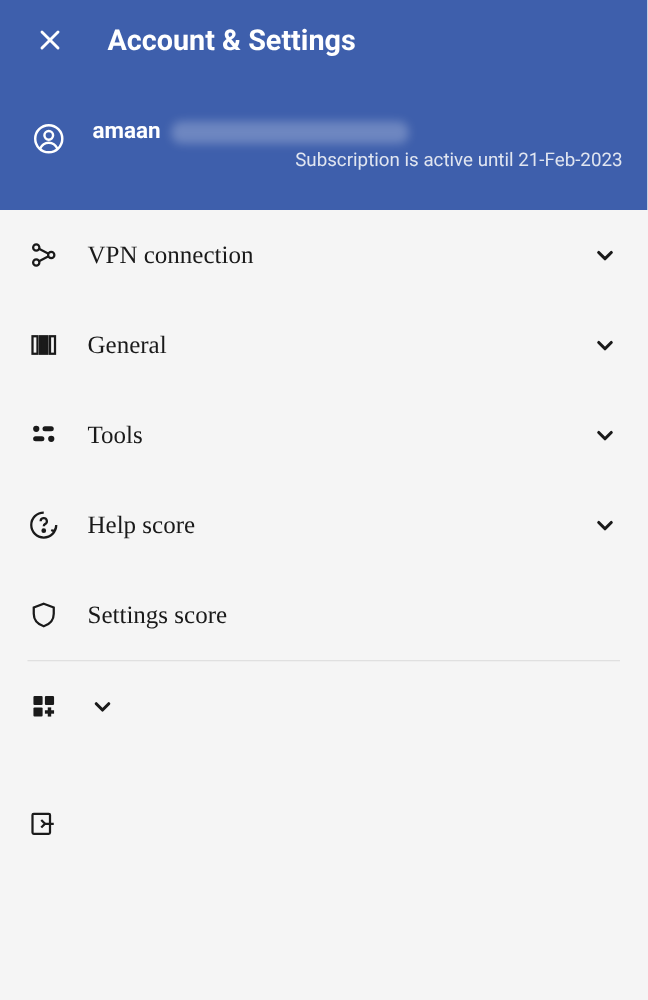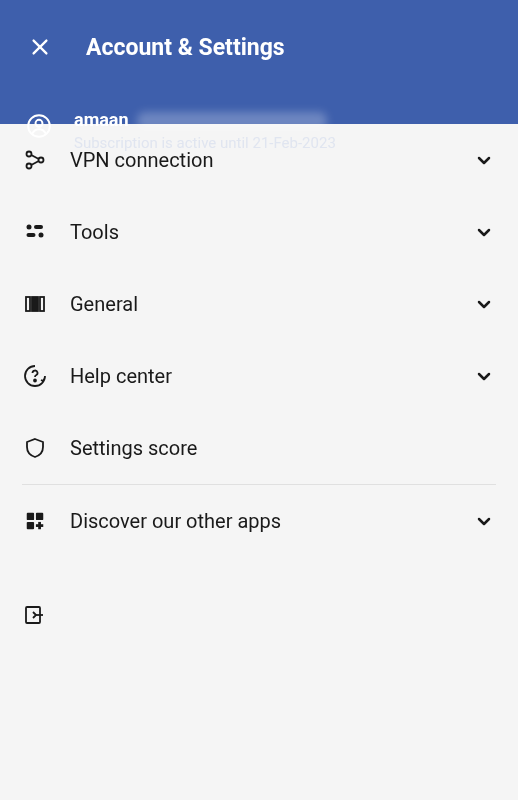--- a/index.html
+++ b/index.html
@@ -6,22 +6,22 @@
     body {
       width: 518px;
       height: 800px;
       font-family: -apple-system, BlinkMacSystemFont, 'Segoe UI', Roboto, sans-serif;
       background: #f5f5f5;
       overflow: hidden;
     }
     .header {
       background: #3e5fac;
       color: #fff;
-      padding: 33px 20px 30px 20px;
-      height: 124px;
+      padding: 18px 20px 30px 20px;
+      height: 168px;
     }
     .header-top {
       display: flex;
       align-items: center;
       gap: 32px;
       margin-bottom: 48px;
     }
     .close-btn {
       width: 28px;
       height: 28px;
@@ -64,20 +64,21 @@
       width: 190px;
       height: 18px;
       background: rgba(255,255,255,0.25);
       border-radius: 8px;
       filter: blur(4px);
     }
     .user-sub {
       font-size: 15px;
       color: #e0e5f0;
       margin-top: 4px;
+      text-align: right;
     }
     .menu {
       padding: 0 22px;
     }
     .menu-item {
       display: flex;
       align-items: center;
       gap: 22px;
       height: 72px;
       cursor: pointer;
@@ -89,20 +90,21 @@
       display: flex;
       align-items: center;
       justify-content: center;
       flex-shrink: 0;
     }
     .menu-label {
       font-size: 20px;
       color: #1a1a1a;
       flex: 1;
       font-weight: 400;
+      font-family: Liberation Serif, serif;
     }
     .chevron {
       width: 24px;
       height: 24px;
       flex-shrink: 0;
     }
     .divider {
       height: 1px;
       background: #e0e0e0;
       margin: 0;
@@ -151,56 +153,56 @@
       </svg>
     </div>
     <span class="menu-label">VPN connection</span>
     <svg class="chevron" viewBox="0 0 24 24" fill="none" stroke="#1a1a1a" stroke-width="2.5" stroke-linecap="round" stroke-linejoin="round">
       <polyline points="7 10 12 15 17 10"></polyline>
     </svg>
   </div>
 
   <div class="menu-item">
     <div class="icon-wrap">
+      <svg width="24" height="24" viewBox="0 0 24 24" fill="none" stroke="#1a1a1a" stroke-width="1.8">
+        <rect x="3" y="5" width="4" height="14"></rect>
+        <rect x="9" y="5" width="6" height="14" fill="#1a1a1a"></rect>
+        <rect x="17" y="5" width="4" height="14"></rect>
+      </svg>
+    </div>
+    <span class="menu-label">General</span>
+    <svg class="chevron" viewBox="0 0 24 24" fill="none" stroke="#1a1a1a" stroke-width="2.5" stroke-linecap="round" stroke-linejoin="round">
+      <polyline points="7 10 12 15 17 10"></polyline>
+    </svg>
+  </div>
+
+  <div class="menu-item">
+    <div class="icon-wrap">
       <svg width="24" height="24" viewBox="0 0 24 24" fill="#1a1a1a">
         <circle cx="6" cy="7" r="2.5"></circle>
         <rect x="11" y="5" width="9" height="4" rx="2"></rect>
         <rect x="3.5" y="13" width="9" height="4" rx="2"></rect>
         <circle cx="18" cy="15" r="2.5"></circle>
       </svg>
     </div>
     <span class="menu-label">Tools</span>
     <svg class="chevron" viewBox="0 0 24 24" fill="none" stroke="#1a1a1a" stroke-width="2.5" stroke-linecap="round" stroke-linejoin="round">
       <polyline points="7 10 12 15 17 10"></polyline>
     </svg>
   </div>
 
   <div class="menu-item">
     <div class="icon-wrap">
       <svg width="24" height="24" viewBox="0 0 24 24" fill="none" stroke="#1a1a1a" stroke-width="1.8">
-        <rect x="3" y="5" width="4" height="14"></rect>
-        <rect x="9" y="5" width="6" height="14" fill="#1a1a1a"></rect>
-        <rect x="17" y="5" width="4" height="14"></rect>
-      </svg>
-    </div>
-    <span class="menu-label">General</span>
-    <svg class="chevron" viewBox="0 0 24 24" fill="none" stroke="#1a1a1a" stroke-width="2.5" stroke-linecap="round" stroke-linejoin="round">
-      <polyline points="7 10 12 15 17 10"></polyline>
-    </svg>
-  </div>
-
-  <div class="menu-item">
-    <div class="icon-wrap">
-      <svg width="24" height="24" viewBox="0 0 24 24" fill="none" stroke="#1a1a1a" stroke-width="1.8">
         <path d="M12 2a10 10 0 1 0 10 10c0 2.5-1 4-2 5l-2-1"></path>
         <path d="M9.5 9a2.5 2.5 0 1 1 3.5 2.3c-.8.4-1 1-1 1.7"></path>
         <circle cx="12" cy="16.5" r="1" fill="#1a1a1a"></circle>
       </svg>
     </div>
-    <span class="menu-label">Help center</span>
+    <span class="menu-label">Help score</span>
     <svg class="chevron" viewBox="0 0 24 24" fill="none" stroke="#1a1a1a" stroke-width="2.5" stroke-linecap="round" stroke-linejoin="round">
       <polyline points="7 10 12 15 17 10"></polyline>
     </svg>
   </div>
 
   <div class="menu-item">
     <div class="icon-wrap">
       <svg width="24" height="24" viewBox="0 0 24 24" fill="none" stroke="#1a1a1a" stroke-width="1.8">
         <path d="M12 3l8 3v5c0 5-3.5 8.5-8 10-4.5-1.5-8-5-8-10V6l8-3z"></path>
       </svg>
@@ -214,21 +216,20 @@
   <div class="menu-item">
     <div class="icon-wrap">
       <svg width="22" height="22" viewBox="0 0 24 24" fill="#1a1a1a">
         <rect x="3" y="3" width="8" height="8" rx="1"></rect>
         <rect x="13" y="3" width="8" height="8" rx="1"></rect>
         <rect x="3" y="13" width="8" height="8" rx="1"></rect>
         <rect x="15.5" y="13" width="3" height="8"></rect>
         <rect x="13" y="15.5" width="8" height="3"></rect>
       </svg>
     </div>
-    <span class="menu-label">Discover our other apps</span>
     <svg class="chevron" viewBox="0 0 24 24" fill="none" stroke="#1a1a1a" stroke-width="2.5" stroke-linecap="round" stroke-linejoin="round">
       <polyline points="7 10 12 15 17 10"></polyline>
     </svg>
   </div>
 
   <div style="height:22px"></div>
 
   <div class="menu-item">
     <div class="icon-wrap">
       <svg width="24" height="24" viewBox="0 0 24 24" fill="none" stroke="#1a1a1a" stroke-width="1.8">

